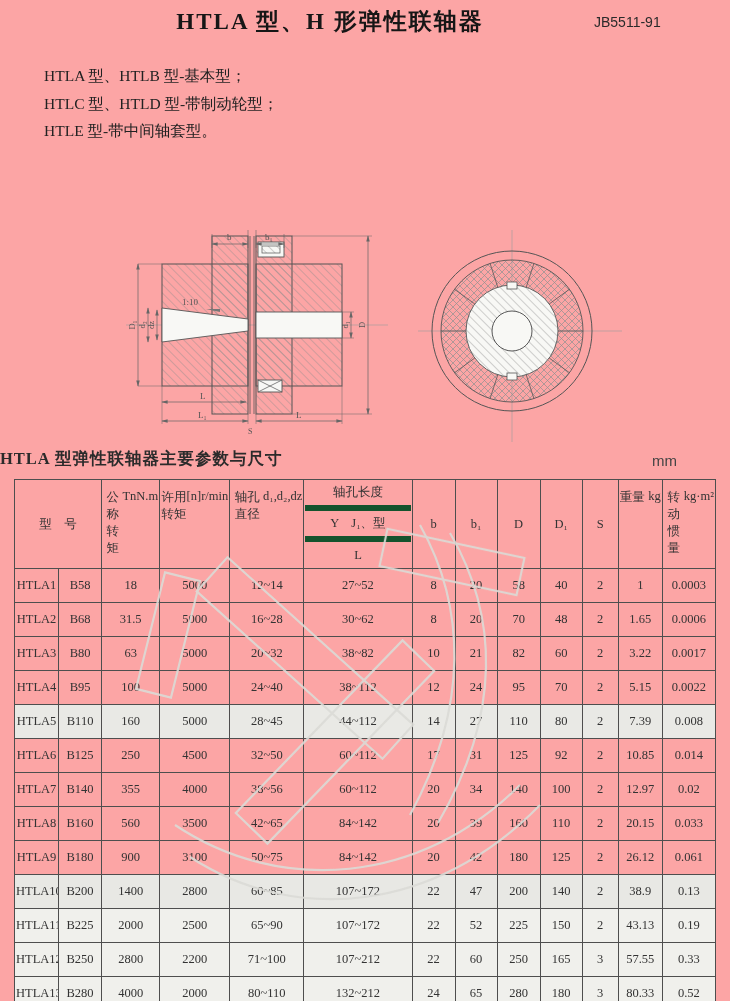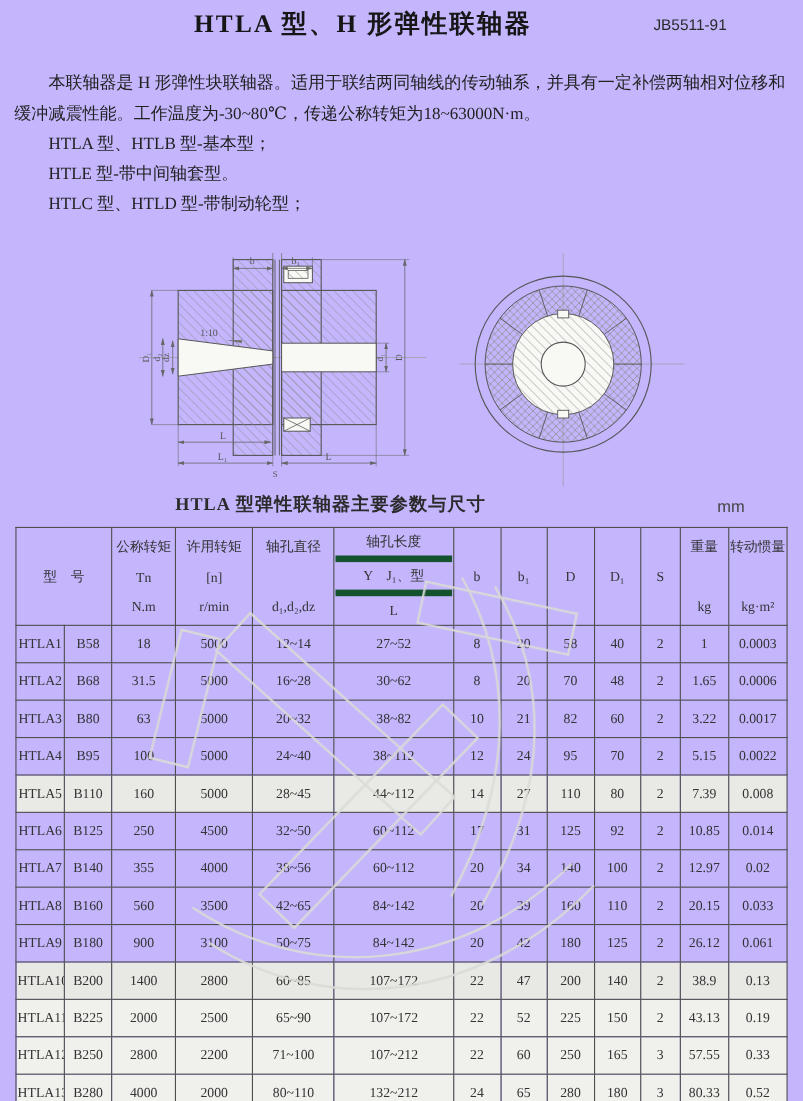--- a/index.html
+++ b/index.html
@@ -1,62 +1,61 @@
 <!DOCTYPE html>
 <html><head>
 <meta charset="utf-8">
 <style>
   html,body{margin:0;padding:0;background:#e8e8e6;}
-  .page{position:relative;width:730px;height:1001px;background:#c4b5fd;overflow:hidden;
+  .page{position:relative;width:730px;height:1001px;background:#fca5a5;overflow:hidden;
         font-family:"Liberation Serif","DejaVu Serif","DejaVu Sans",serif;color:#2e2e2e;}
   .doc-title{position:absolute;top:6px;left:30px;width:600px;text-align:center;
              font-size:23px;font-weight:bold;letter-spacing:2px;color:#161616;}
   .standard{position:absolute;top:14px;left:594px;font-size:14px;color:#2a2a2a;
             font-family:"Liberation Sans","DejaVu Sans",sans-serif;}
   .text-block{position:absolute;top:62px;left:13px;width:706px;font-size:15.5px;color:#222;}
   .text-block p{margin:0;line-height:27.5px;}
   .indent{text-indent:2em;}
   .figures{position:absolute;top:220px;left:0;width:730px;height:228px;}
   .svg-section{position:absolute;left:126px;top:2px;}
   .svg-front{position:absolute;left:418px;top:10px;}
-  .table-title{position:absolute;top:448px;left:0;width:601px;text-align:center;
+  .table-title{position:absolute;top:448px;left:0;width:601px;
                font-size:16.5px;font-weight:bold;color:#2b2b2b;letter-spacing:1px;}
   .table-unit{position:absolute;top:452px;left:652px;font-size:15px;color:#444;
               font-family:"Liberation Sans","DejaVu Sans",sans-serif;}
   table.params{position:absolute;top:479px;left:14px;width:702px;border-collapse:collapse;
                table-layout:fixed;font-size:12.5px;color:#333;}
   table.params th,table.params td{border:1px solid #4e4e4e;text-align:center;
                font-weight:normal;padding:0 1px;overflow:hidden;}
   table.params td{height:33px;}
   table.params th{height:78px;vertical-align:middle;font-size:12.5px;}
-  .th-stack{display:flex;flex-direction:column;justify-content:space-between;height:70px;padding:2px 0;}
+  .th-stack{display:flex;flex-direction:row;justify-content:space-between;height:70px;padding:2px 0;}
   .th-center{display:flex;flex-direction:column;justify-content:center;height:74px;}
   th.th-len{padding:0;}
   .th-len .sub{height:25px;line-height:25px;border-bottom:6px solid #14532d;}
   .th-len .sub:last-child{border-bottom:none;height:26px;line-height:26px;}
   tbody tr:nth-child(5) td{background:#e9e9e5;}
   tbody tr:nth-child(10) td{background:#e8e8e4;}
   tbody tr:nth-child(n+11) td{background:#f0f0ec;}
   .watermark{position:absolute;top:485px;left:120px;width:520px;height:440px;
              pointer-events:none;z-index:5;}
   svg text{font-family:"Liberation Serif","DejaVu Serif","DejaVu Sans",serif;fill:#555;}
 </style>
 </head>
 <body>
 
 <div class="page">
 
   <div class="doc-title">HTLA 型、H 形弹性联轴器</div>
   <div class="standard">JB5511-91</div>
 
   <div class="text-block">
-    <p class="indent">本联轴器是 H 形弹性块联轴器。适用于联结两同轴线的传动轴系，并具有一定补偿两轴相对位移和缓冲减震性能。工作温度为-30~80℃，传递公称转矩为18~63000N·m。</p>
     <p class="indent">HTLA 型、HTLB 型-基本型；</p>
+    <p class="indent">HTLC 型、HTLD 型-带制动轮型；</p>
     <p class="indent">HTLE 型-带中间轴套型。</p>
-    <p class="indent">HTLC 型、HTLD 型-带制动轮型；</p>
   </div>
 
   <div class="figures">
 
     <svg class="svg-section" width="262" height="226" viewBox="0 0 262 226">
       <defs>
         <pattern id="hat" patternUnits="userSpaceOnUse" width="6" height="6" patternTransform="rotate(45)">
           <path d="M0 0 H6" stroke="#8d8d8d" stroke-width="0.8"></path>
         </pattern>
         <marker id="ar1" markerWidth="9" markerHeight="7" refX="8" refY="3.5" orient="auto-start-reverse">

